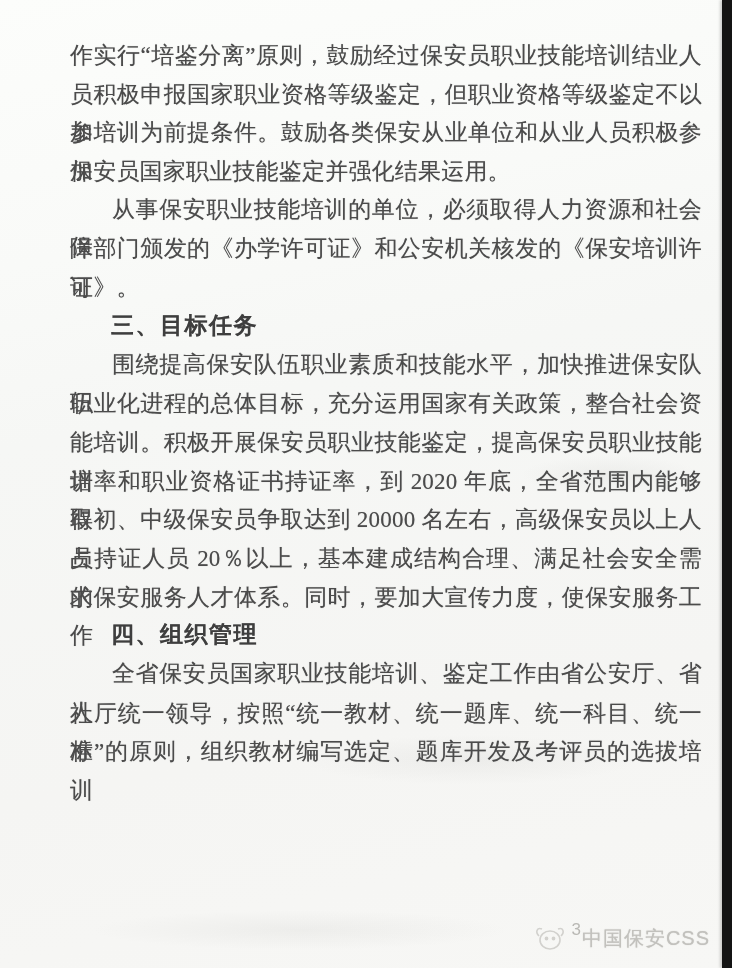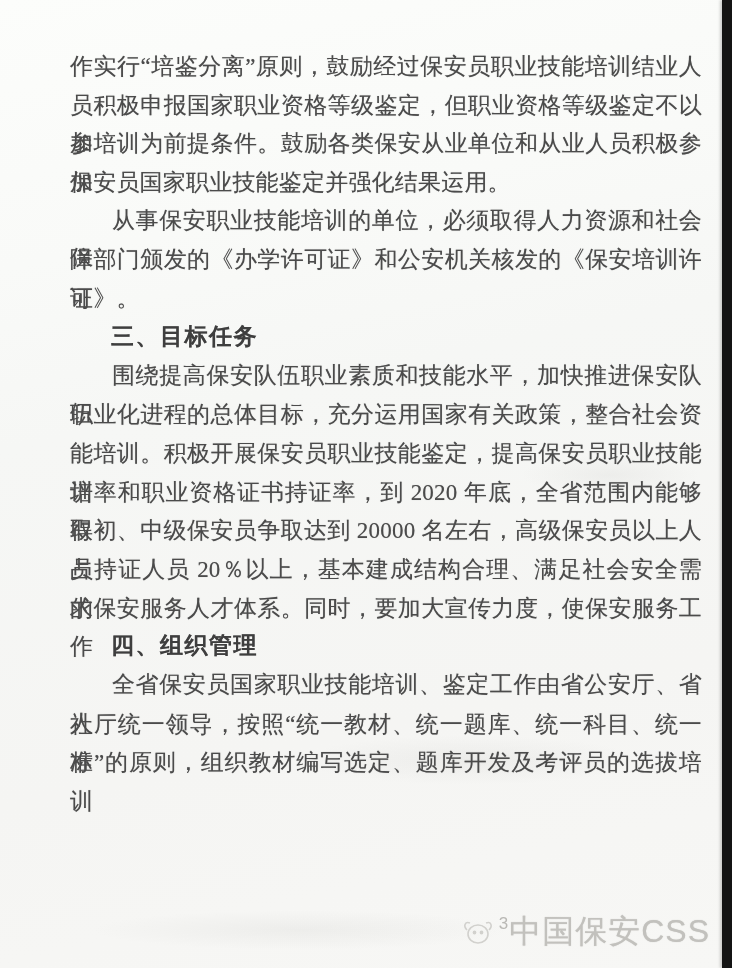--- a/index.html
+++ b/index.html
@@ -22,21 +22,21 @@
     pointer-events: none;
     background: radial-gradient(ellipse at center, rgba(175,175,172,0.13) 0%, rgba(175,175,172,0.0) 70%);
   }
   .smudge.s1 { left: 300px; top: 735px; width: 340px; height: 50px; }
   .smudge.s2 { left: 90px;  top: 910px; width: 420px; height: 40px; }
   .smudge.s3 { left: 520px; top: 455px; width: 180px; height: 40px; }
 
   .text-block {
     position: absolute;
     left: 70px;
-    top: 48px;
+    top: 37px;
     width: 632px;
     font-family: "Liberation Serif", "DejaVu Serif", serif;
     font-size: 23px;
     color: #4b4b4b;
     text-shadow: 0 0 0.7px rgba(90, 90, 90, 0.55);
   }
   .line {
     height: 38.7px;
     line-height: 38.7px;
     text-align: justify;
@@ -78,21 +78,21 @@
   }
   .watermark .pagenum {
     font-size: 17px;
     vertical-align: super;
     position: relative;
     top: -8px;
     margin-right: 1px;
     color: #b9b8b4;
   }
   .watermark .brand {
-    font-size: 32px;
+    font-size: 20px;
     letter-spacing: 1px;
     color: #c2c1bd;
     text-shadow: 0 0 1px rgba(190,190,186,0.8);
   }
 
   .edge-strip {
     position: absolute;
     top: 0;
     right: 0;
     width: 10px;

